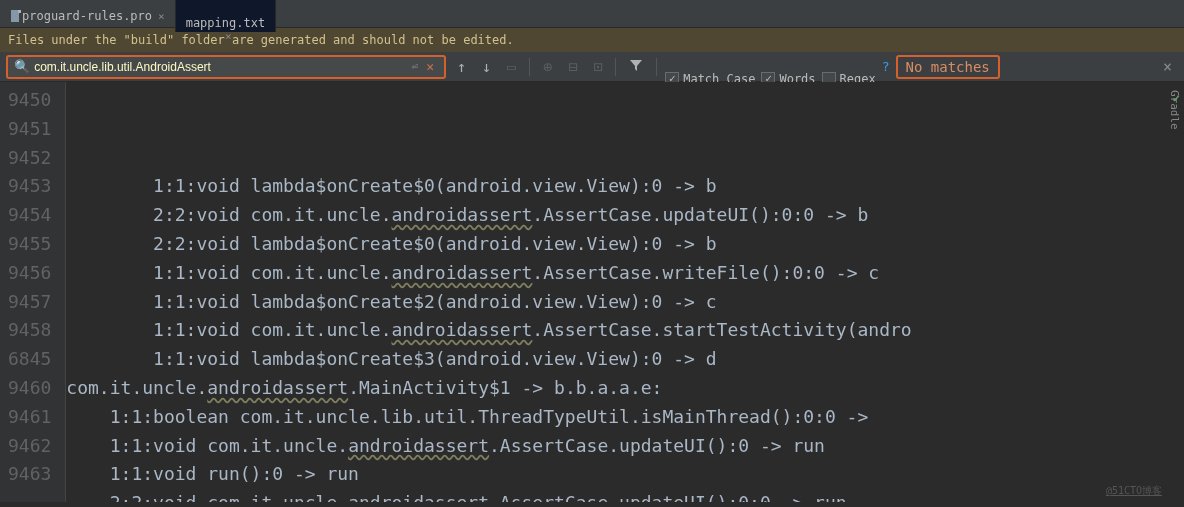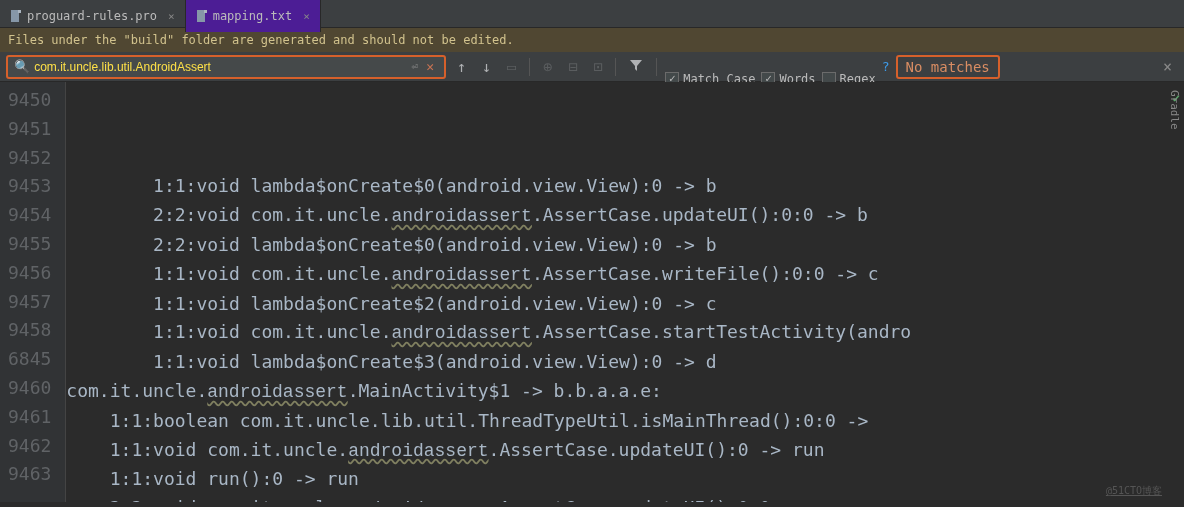--- a/index.html
+++ b/index.html
@@ -1,43 +1,43 @@
 <!DOCTYPE html>
 <html><head>
 <meta charset="utf-8">
 <style>
 * { margin: 0; padding: 0; box-sizing: border-box; }
 body { font-family: 'Menlo', 'Monaco', monospace; background: #2b2b2b; color: #a9b7c6; overflow: hidden; width: 1184px; height: 507px; }
 .tabs { display: flex; background: #3c3f41; height: 28px; border-bottom: 1px solid #282828; }
-.tab { display: flex; align-items: center; padding: 16px 10px; font-size: 12px; color: #bbbbbb; border-right: 1px solid #282828; gap: 5px; }
-.tab.active { background: #4c1d95; }
+.tab { display: flex; align-items: center; padding: 16px 10px; font-size: 12px; color: #bbbbbb; border-right: 1px solid #282828; }
+.tab.active { background: #0f172a; flex-direction: column; }
 .tab .close { margin-left: 6px; color: #888; cursor: pointer; font-size: 11px; }
 .file-icon { width: 12px; height: 12px; }
 .warning-bar { background: #504732; color: #d1c28d; padding: 5px 8px; font-size: 12px; }
 .search-bar { display: flex; align-items: center; background: #3c3f41; height: 30px; padding: 0 6px; gap: 6px; border-bottom: 1px solid #282828; }
 .search-input-wrap { display: flex; align-items: center; background: #45494a; border: 2px solid #d6602b; border-radius: 3px; height: 24px; width: 440px; padding: 0 6px; }
 .search-icon { color: #afb1b3; font-size: 13px; margin-right: 4px; }
-.search-input { flex: 1; background: transparent; border: none; color: #fde047; font-size: 12px; outline: none; }
+.search-input { flex: 1; background: transparent; border: none; color: #fef9c3; font-size: 12px; outline: none; }
 .search-clear { color: #c87353; cursor: pointer; padding: 0 4px; font-size: 13px; }
 .search-enter { color: #888; font-size: 11px; margin-right: 4px; }
 .nav-btn { color: #afb1b3; cursor: pointer; padding: 2px 5px; font-size: 15px; }
 .nav-btn.disabled { color: #5a5d5f; }
 .sep { width: 1px; height: 18px; background: #555; margin: 0 2px; }
 .filter-icon { color: #afb1b3; cursor: pointer; padding: 2px 5px; }
 .chk-wrap { display: flex; align-items: center; gap: 4px; font-size: 12px; color: #bbbbbb; margin-top: 24px; }
 .chk { width: 14px; height: 14px; border: 1px solid #6b6b6b; background: #43494a; display: flex; align-items: center; justify-content: center; }
 .chk.checked::after { content: '✓'; color: #bbbbbb; font-size: 11px; }
 .help-icon { color: #3d9ae8; font-size: 13px; cursor: pointer; }
 .no-matches { border: 2px solid #d6602b; border-radius: 3px; color: #d98d63; font-size: 14px; padding: 2px 8px; }
 .spacer { flex: 1; }
 .close-search { color: #888; cursor: pointer; font-size: 15px; padding: 0 6px; }
 .editor { display: flex; height: calc(100% - 87px); position: relative; justify-content: center; }
 .gutter { background: #313335; padding: 4px 14px 4px 8px; text-align: right; color: #606366; font-size: 18px; line-height: 28.8px; border-right: 1px solid #444; }
 .code { flex: 1; background: #2b2b2b; padding: 4px 0; font-size: 18px; line-height: 28.8px; white-space: pre; color: #a9b7c6; overflow: hidden; position: relative; }
-.wavy { text-decoration: underline wavy #808060; text-underline-offset: 3px; font-family: Liberation Mono, monospace; }
+.wavy { text-decoration: underline wavy #808060; text-underline-offset: 3px; }
 .right-bar { position: absolute; right: 0; top: 0; bottom: 0; width: 20px; display: flex; flex-direction: column; align-items: center; }
 .right-label { writing-mode: vertical-rl; font-size: 11px; color: #888; margin-top: 8px; }
 .check-ind { position: absolute; right: 4px; top: 2px; color: #59a869; font-size: 12px; }
 .watermark { position: absolute; right: 22px; bottom: 4px; font-size: 10px; color: #555; text-decoration: underline; }
 </style>
 </head>
 <body>
 
 <div class="tabs">
   <div class="tab">

